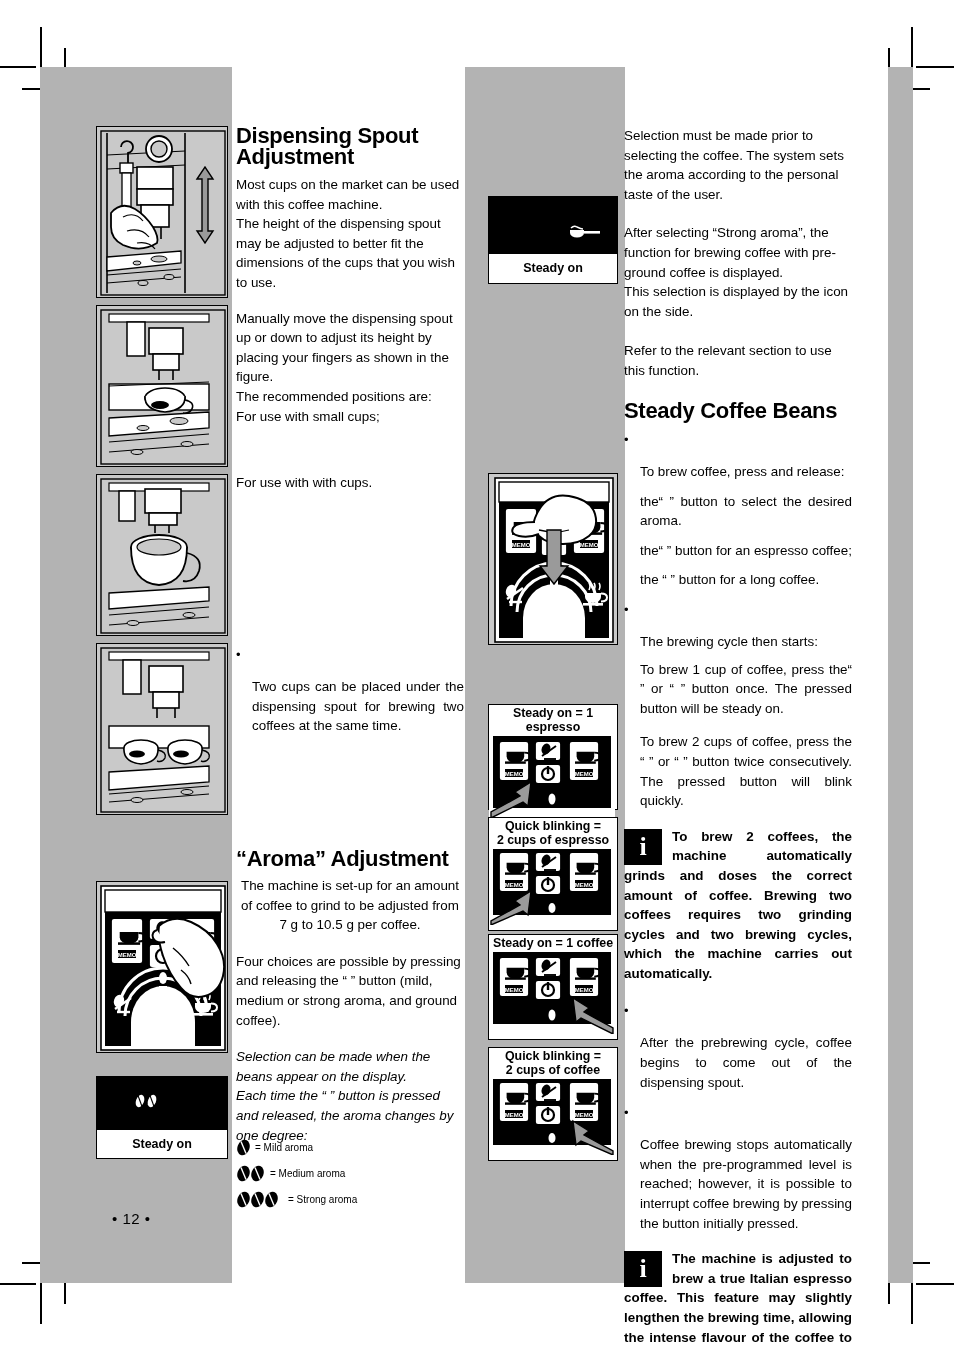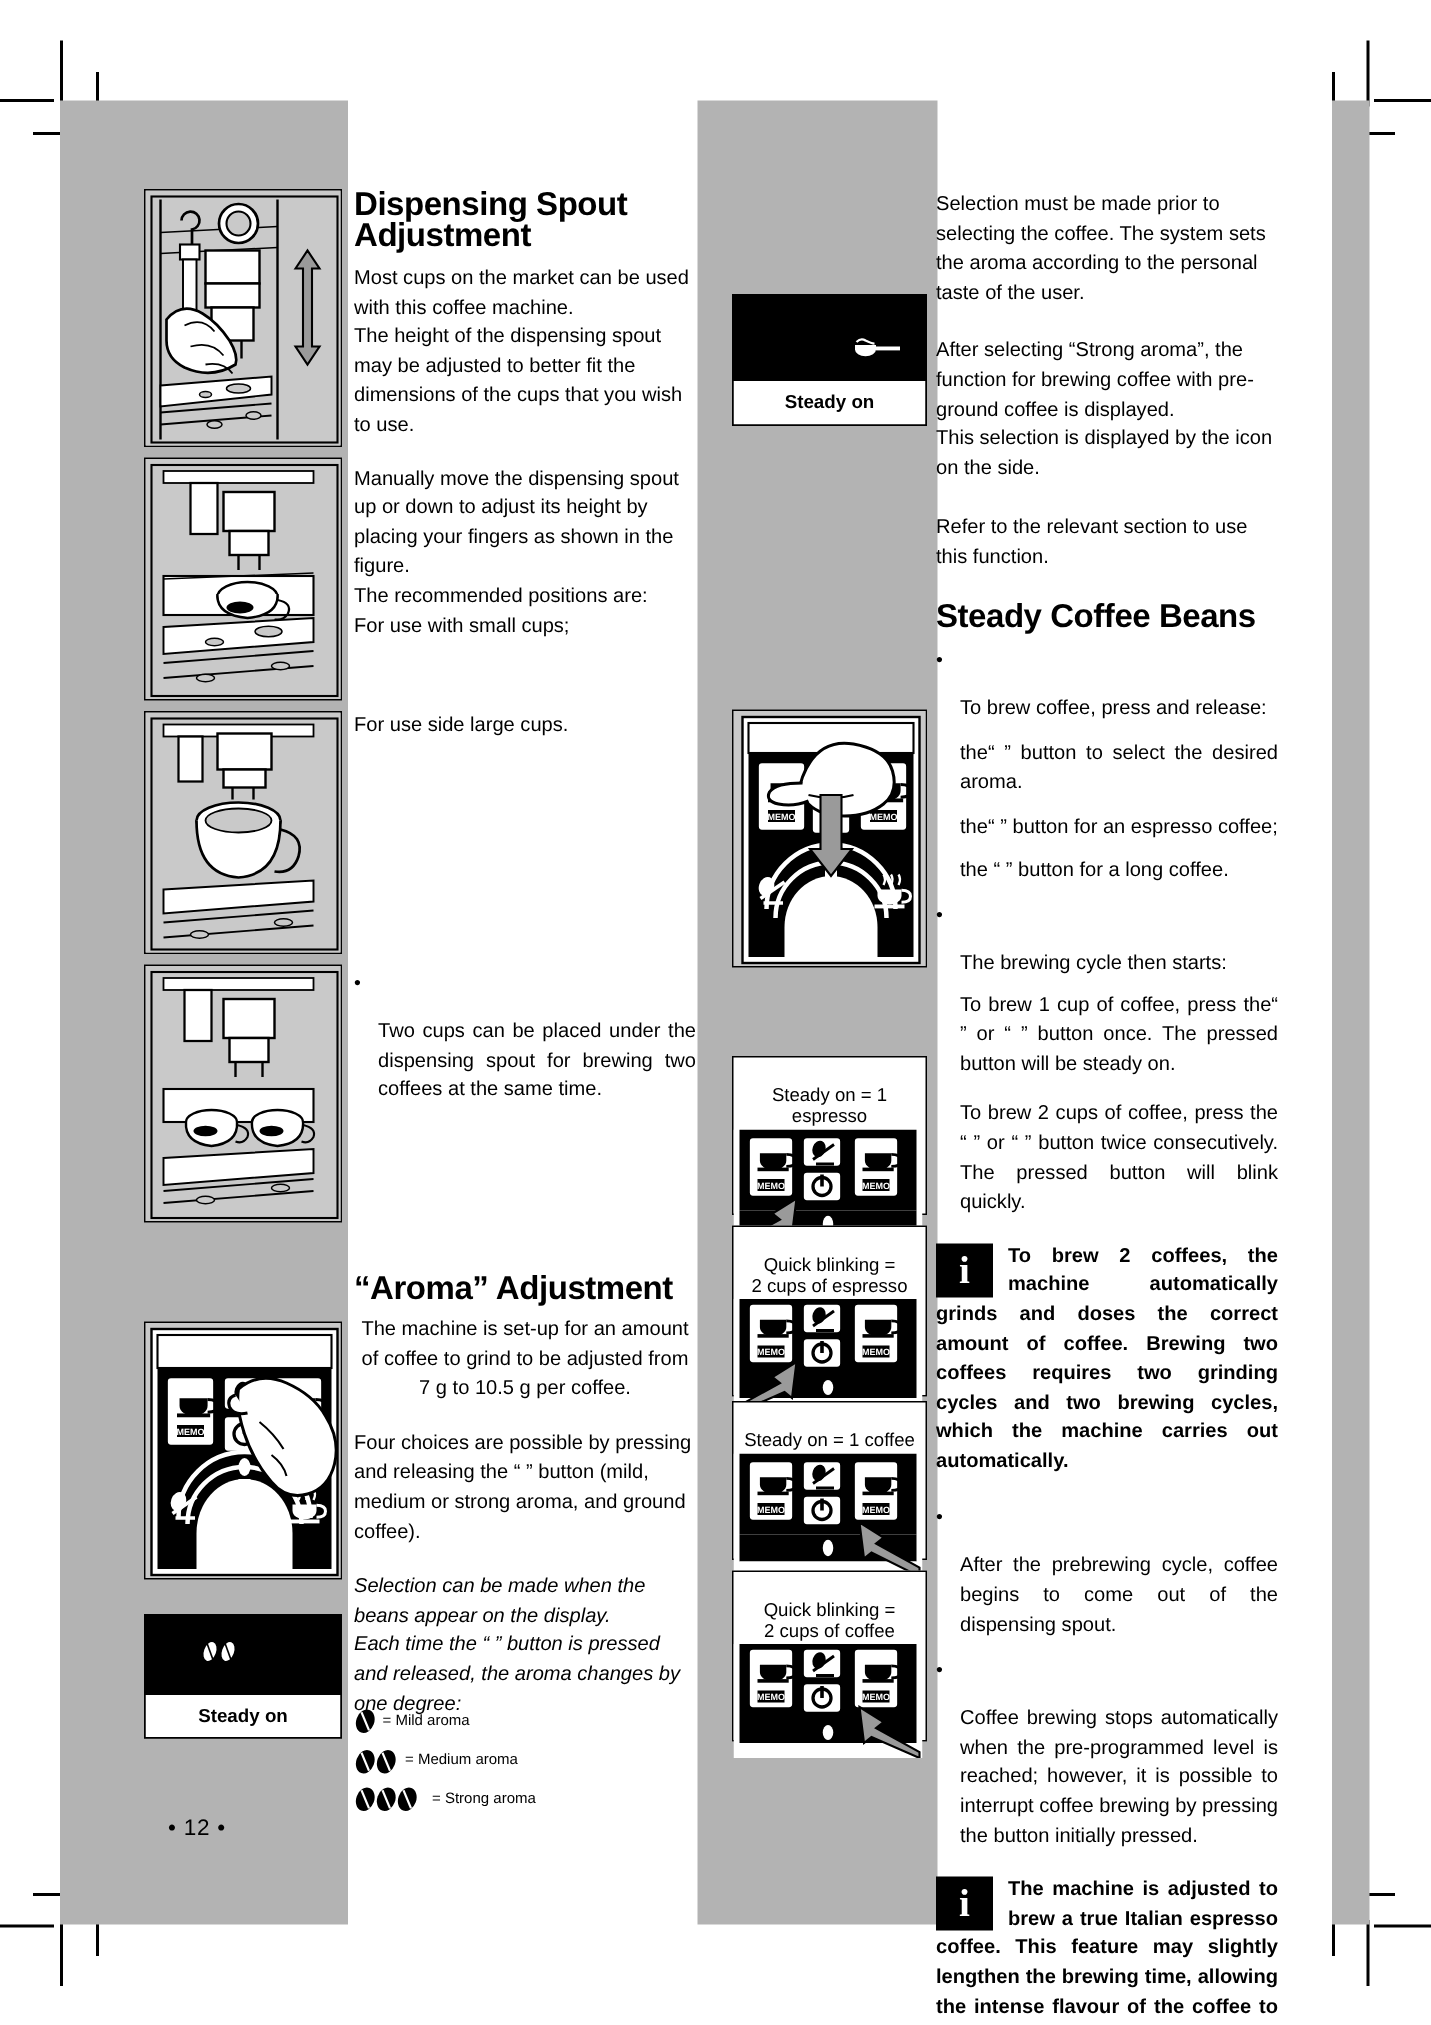--- a/index.html
+++ b/index.html
@@ -32,22 +32,22 @@
   .figgrey{background:#c9c9c9;}
 
   .disp{position:absolute;border:1.5px solid #000;box-sizing:border-box;
         background:#000;overflow:hidden;text-align:center;}
   .disp .screen{position:relative;height:66%;background:#000;}
   .disp .label{height:34%;background:#fff;color:#000;display:flex;
        align-items:center;justify-content:center;font-weight:bold;font-size:12.5px;}
 
   .capbox{position:absolute;border:1.8px solid #000;box-sizing:border-box;
           background:#fff;}
-  .capbox .cap{text-align:center;font-weight:normal;font-size:12.4px;
-       line-height:14px;padding:18px 2px 2px 2px;}
+  .capbox .cap{text-align:center;font-weight:bold;font-size:12.4px;
+       line-height:14px;padding:1px 2px 2px 2px;}
   .capbox .panel{position:relative;}
 
   
   .infoblk{margin:0 0 14px 0;font-weight:bold;font-size:13.4px;line-height:19.6px;
            text-align:justify;}
   .ibox{float:left;width:38px;height:36px;background:#000;color:#fff;
         margin:2px 10px 0 0;display:flex;align-items:center;justify-content:center;
         font-size:26px;font-weight:bold;font-family:"Liberation Serif",serif;}
 
   .pagenum{position:absolute;font-size:15px;letter-spacing:.5px;}
@@ -88,21 +88,21 @@
     <span>Adjustment</span>
   </h2>
   <p style="white-space:pre-line;margin-bottom:16px;">Most cups on the market can be used with this coffee machine.
 The height of the dispensing spout may be adjusted to better fit the dimensions of the cups that you wish to use.</p>
   <p style="white-space:pre-line;">Manually move the dispensing spout up or down to adjust its height by placing your fingers as shown in the figure.
 The recommended positions are:
 For use with small cups;</p>
 </div>
 
 <div class="txtcol" style="left:236px;top:473px;width:228px;">
-  <p>For use side large cups.</p>
+  <p>For use with with cups.</p>
 </div>
 
 <div class="txtcol" style="left:236px;top:645px;width:228px;">
   <div class="bullet">
     <span class="dot">•</span>
     <span class="btxt">Two cups can be placed under the dispensing spout for brewing two coffees at the same time.</span>
   </div>
 </div>
 
 <div class="txtcol" style="left:236px;top:848px;width:228px;">
@@ -120,21 +120,21 @@
     <span style="display:inline-block;margin-right:4px;">
       <svg width="15" height="17" viewBox="0 0 15 17">
           <g>
             <ellipse cx="7.5" cy="8.5" rx="6" ry="8" fill="#000" transform="rotate(20 7.5 8.5)"></ellipse>
             <path d="M5 2.5 L10 14.5" stroke="#fff" stroke-width="1.4" fill="none"></path>
           </g>
         </svg>
     </span>
     <span>= Mild aroma</span>
   </div>
-  <div style="display:flex;align-items:flex-end;margin-bottom:7px;">
+  <div style="display:flex;align-items:center;margin-bottom:7px;">
     <span style="display:inline-block;margin-right:4px;">
       <svg width="30" height="17" viewBox="0 0 30 17">
           <g>
             <ellipse cx="7.5" cy="8.5" rx="6" ry="8" fill="#000" transform="rotate(20 7.5 8.5)"></ellipse>
             <path d="M5 2.5 L10 14.5" stroke="#fff" stroke-width="1.4" fill="none"></path>
             <ellipse cx="21.5" cy="8.5" rx="6" ry="8" fill="#000" transform="rotate(20 21.5 8.5)"></ellipse>
             <path d="M19 2.5 L24 14.5" stroke="#fff" stroke-width="1.4" fill="none"></path>
           </g>
         </svg>
     </span>

